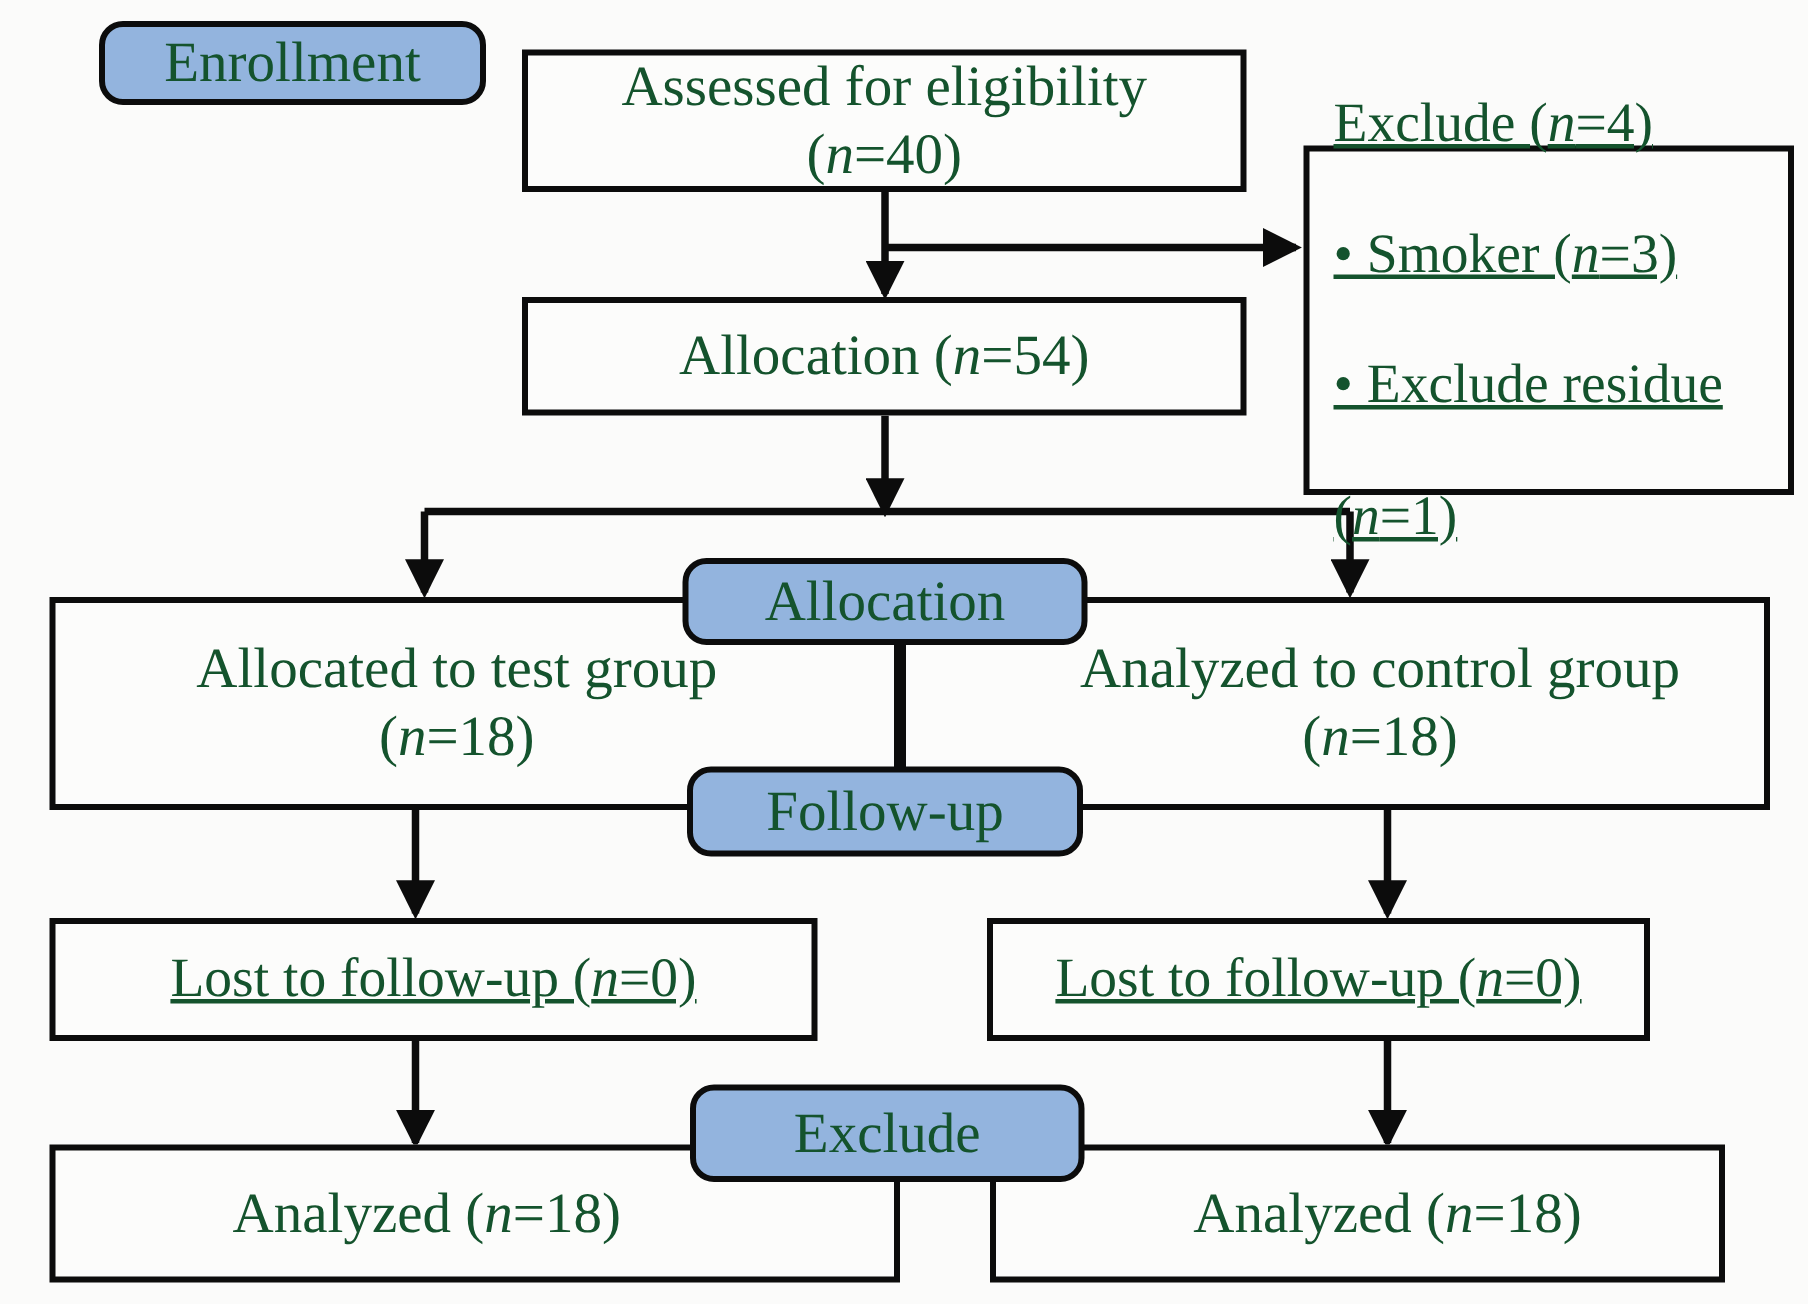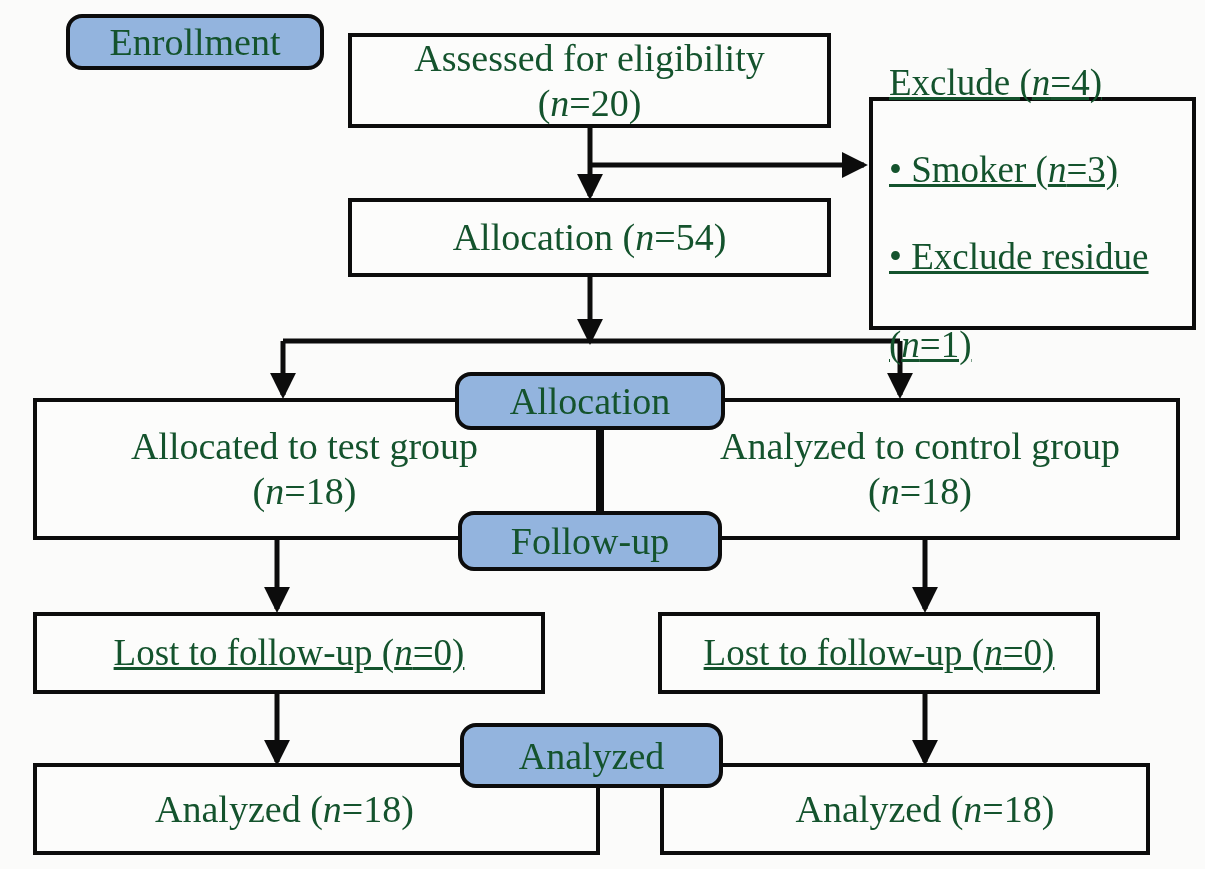--- a/index.html
+++ b/index.html
@@ -97,21 +97,21 @@
       <path d="M 537 430 L 537 513"></path>
       <path d="M 647 430 L 647 513"></path>
     </g>
   </svg>
 
   <div class="badge f38" style="left:66px; top:14px; width:258px; height:56px;">
     <span>Enrollment</span>
   </div>
 
   <div class="node f38" style="left:348px; top:33px; width:483px; height:95px;">
-    <span class="txt"><span>Assessed for eligibility</span><br><span>(</span><span class="ital">n</span><span>=20)</span></span>
+    <span class="txt"><span>Assessed for eligibility</span><br><span>(</span><span class="ital">n</span><span>=40)</span></span>
   </div>
 
   <div class="node left-align f37" style="left:869px; top:97px; width:327px; height:233px; align-items:center;">
     <span class="txt">
       <span class="bullet-line"><span>Exclude (</span><span class="ital">n</span><span>=4)</span></span>
       <span class="bullet-line"><span>• Smoker (</span><span class="ital">n</span><span>=3)</span></span>
       <span class="bullet-line"><span>• Exclude residue</span></span>
       <span class="bullet-line"><span>(</span><span class="ital">n</span><span>=1)</span></span>
     </span>
   </div>
@@ -146,16 +146,16 @@
 
   <div class="badge f38" style="left:455px; top:372px; width:270px; height:58px;">
     <span>Allocation</span>
   </div>
 
   <div class="badge f38" style="left:458px; top:511px; width:264px; height:60px;">
     <span>Follow-up</span>
   </div>
 
   <div class="badge f38" style="left:460px; top:723px; width:263px; height:65px;">
-    <span>Analyzed</span>
+    <span>Exclude</span>
   </div>
 
 </div>
 
 </body></html>

